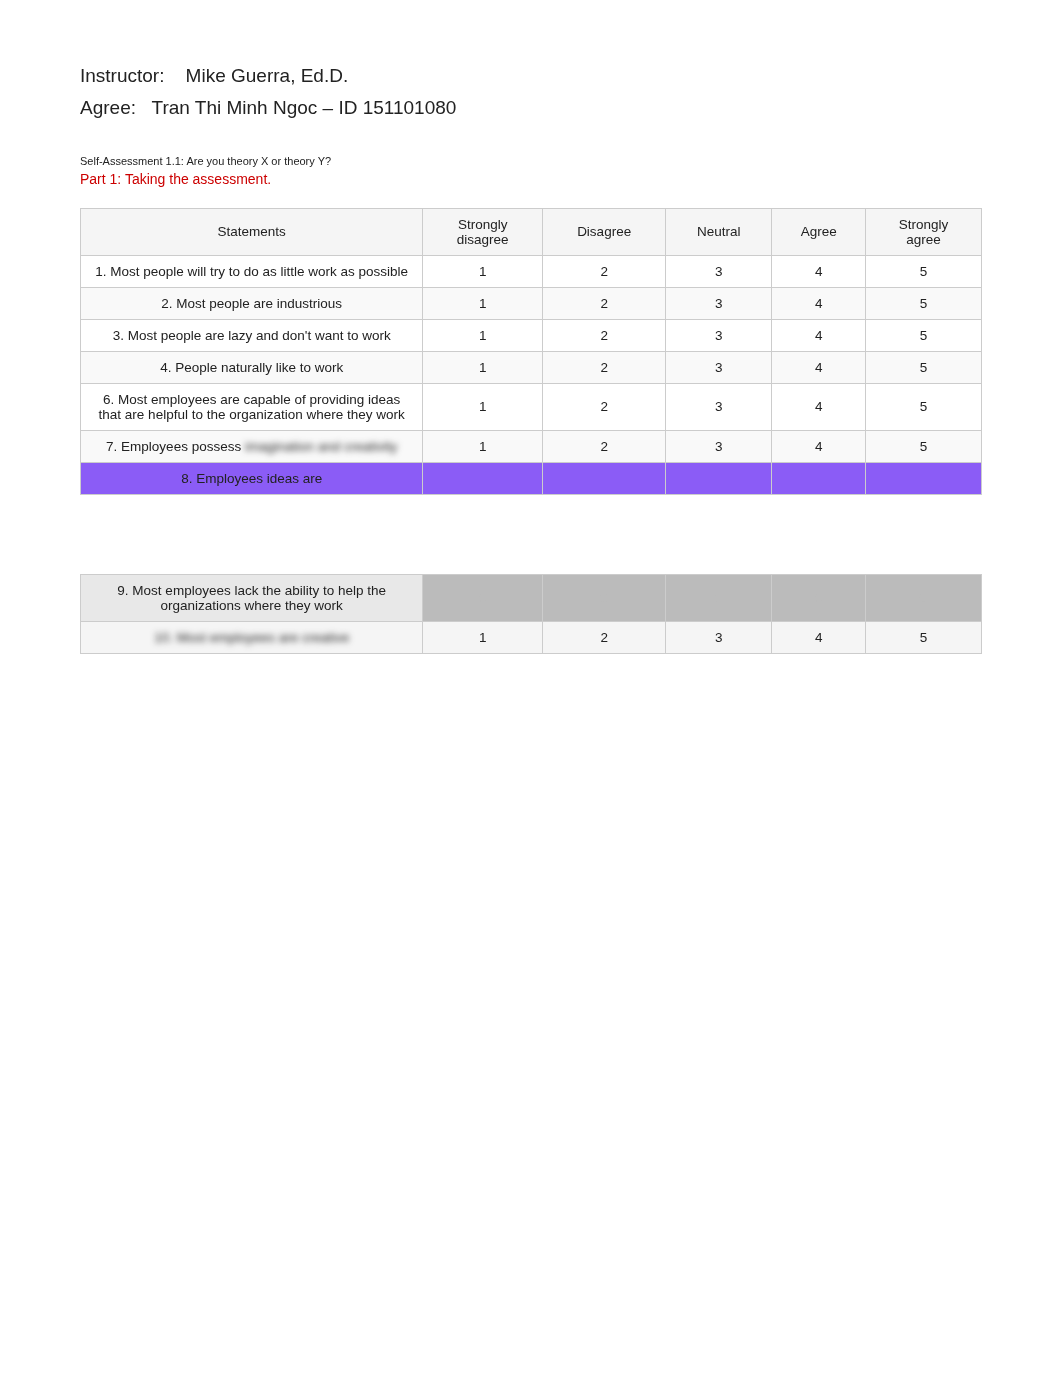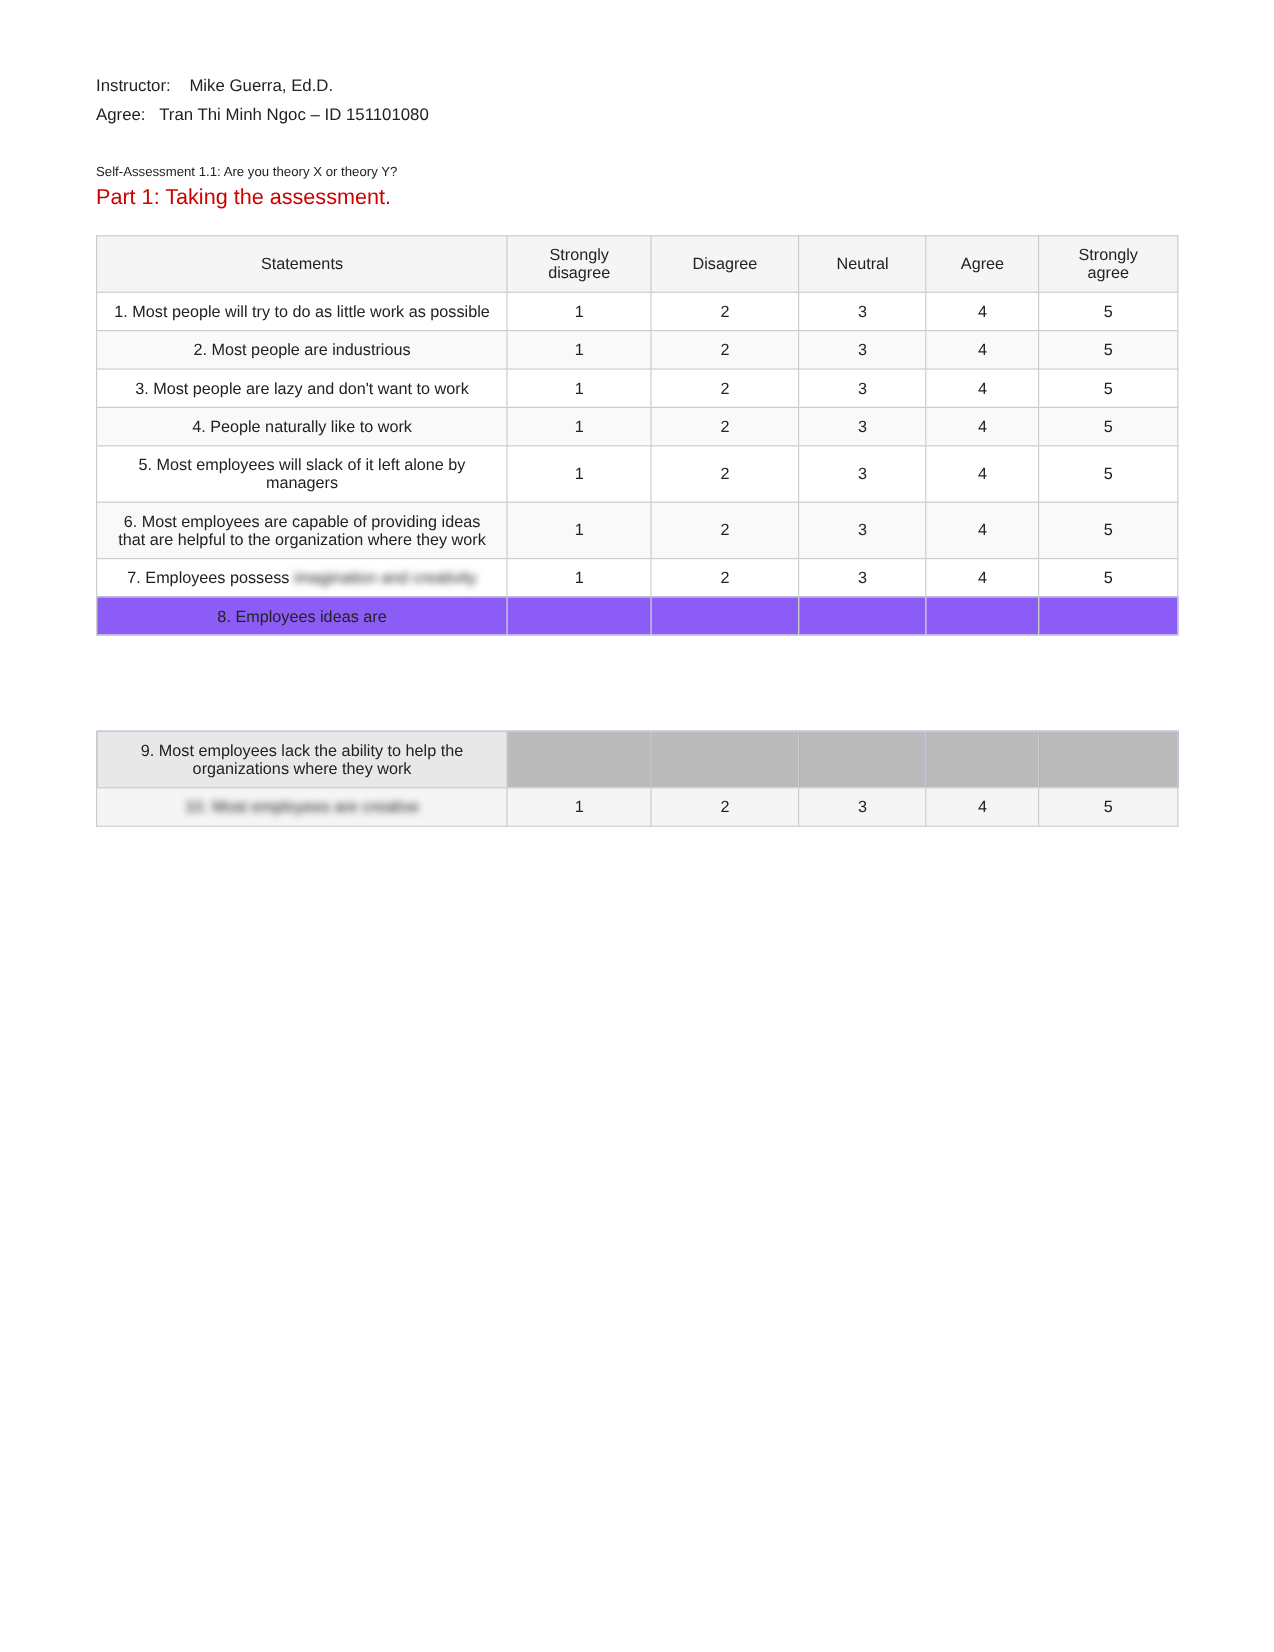--- a/index.html
+++ b/index.html
@@ -9,36 +9,36 @@
       font-family: Arial, sans-serif;
       font-size: 14px;
       color: #222;
       padding: 60px 80px;
       max-width: 1062px;
     }
 
     .header-info {
       margin-bottom: 30px;
       line-height: 1.7;
-      font-size: 14px;
+      font-size: 19px;
     }
 
     .title-section {
       margin-bottom: 16px;
     }
 
     .main-title {
       font-size: 11px;
       font-weight: normal;
       margin-bottom: 4px;
     }
 
     .subtitle {
       color: #cc0000;
-      font-size: 18px;
+      font-size: 14px;
     }
 
     table {
       width: 100%;
       border-collapse: collapse;
       margin-top: 21px;
     }
 
     th, td {
       border: 1px solid #ccc;
@@ -136,28 +136,20 @@
 
     <tr>
       <td class="statement-cell">4. People naturally like to work</td>
       <td>1</td>
       <td>2</td>
       <td>3</td>
       <td>4</td>
       <td>5</td>
     </tr>
 
-    <tr>
-      <td class="statement-cell">5. Most employees will slack of it left alone by managers</td>
-      <td>1</td>
-      <td>2</td>
-      <td>3</td>
-      <td>4</td>
-      <td>5</td>
-    </tr>
 
     <tr>
       <td class="statement-cell">6. Most employees are capable of providing ideas that are helpful to the organization where they work</td>
       <td>1</td>
       <td>2</td>
       <td>3</td>
       <td>4</td>
       <td>5</td>
     </tr>
 

